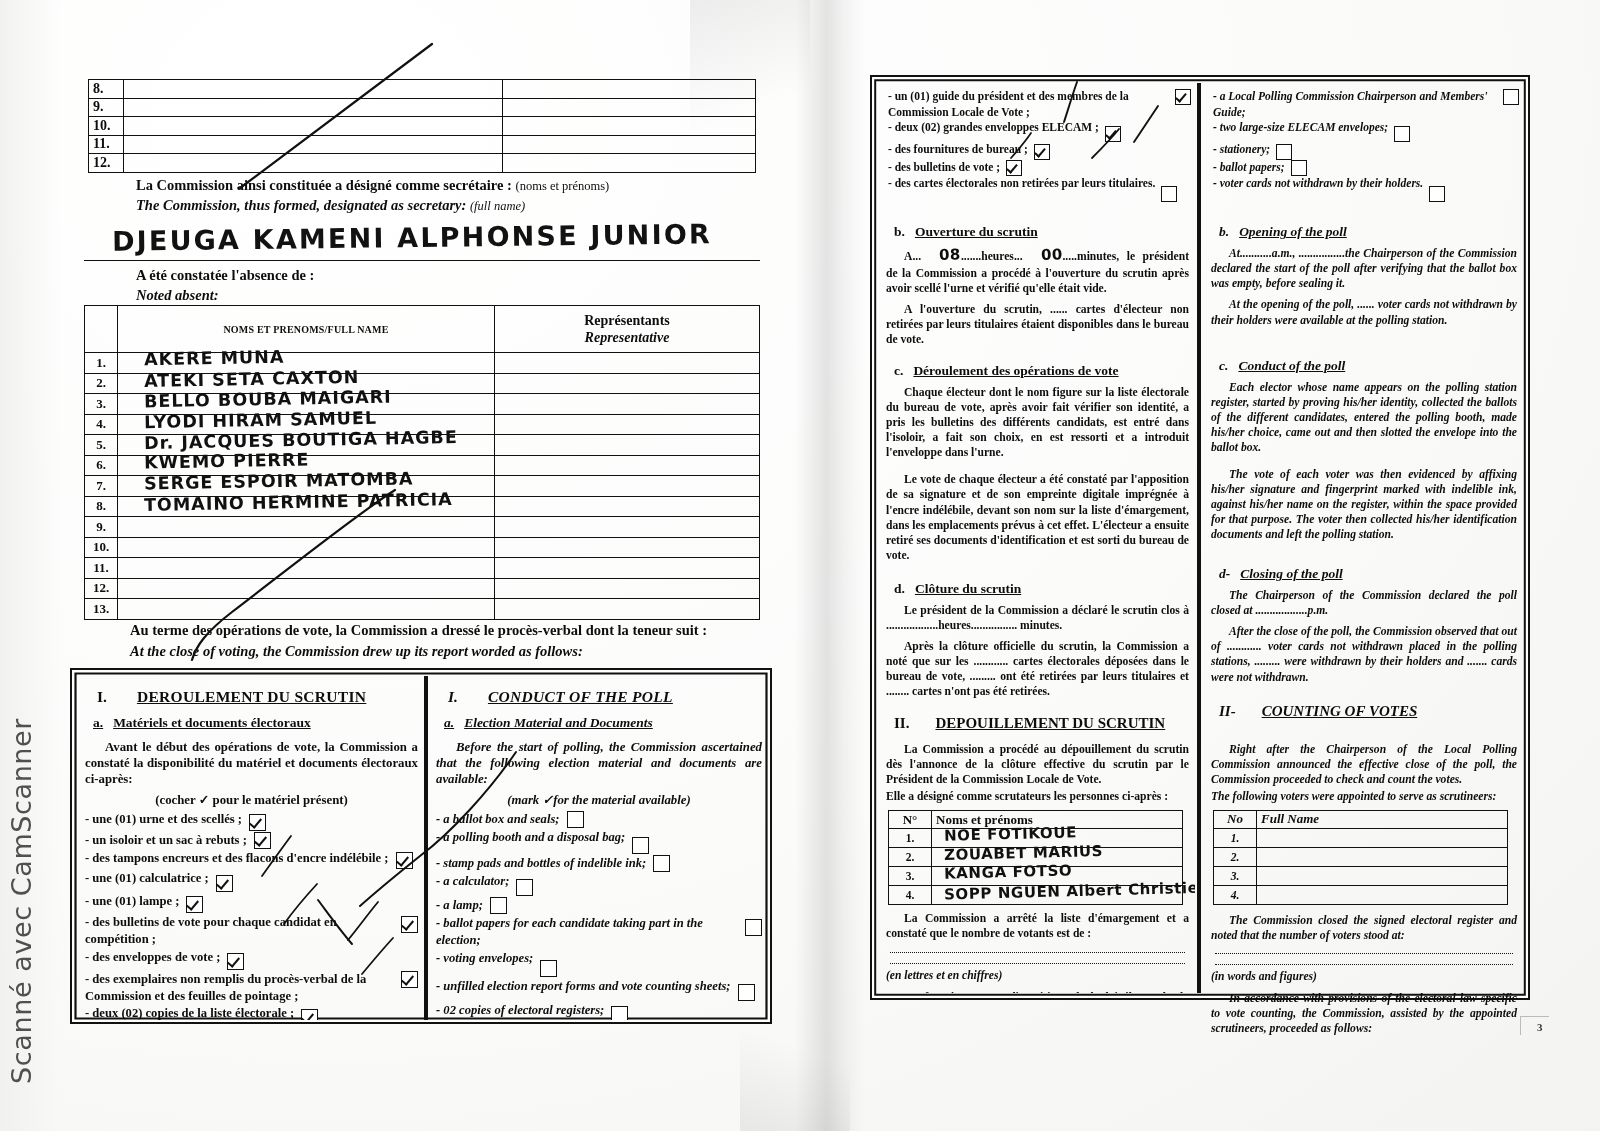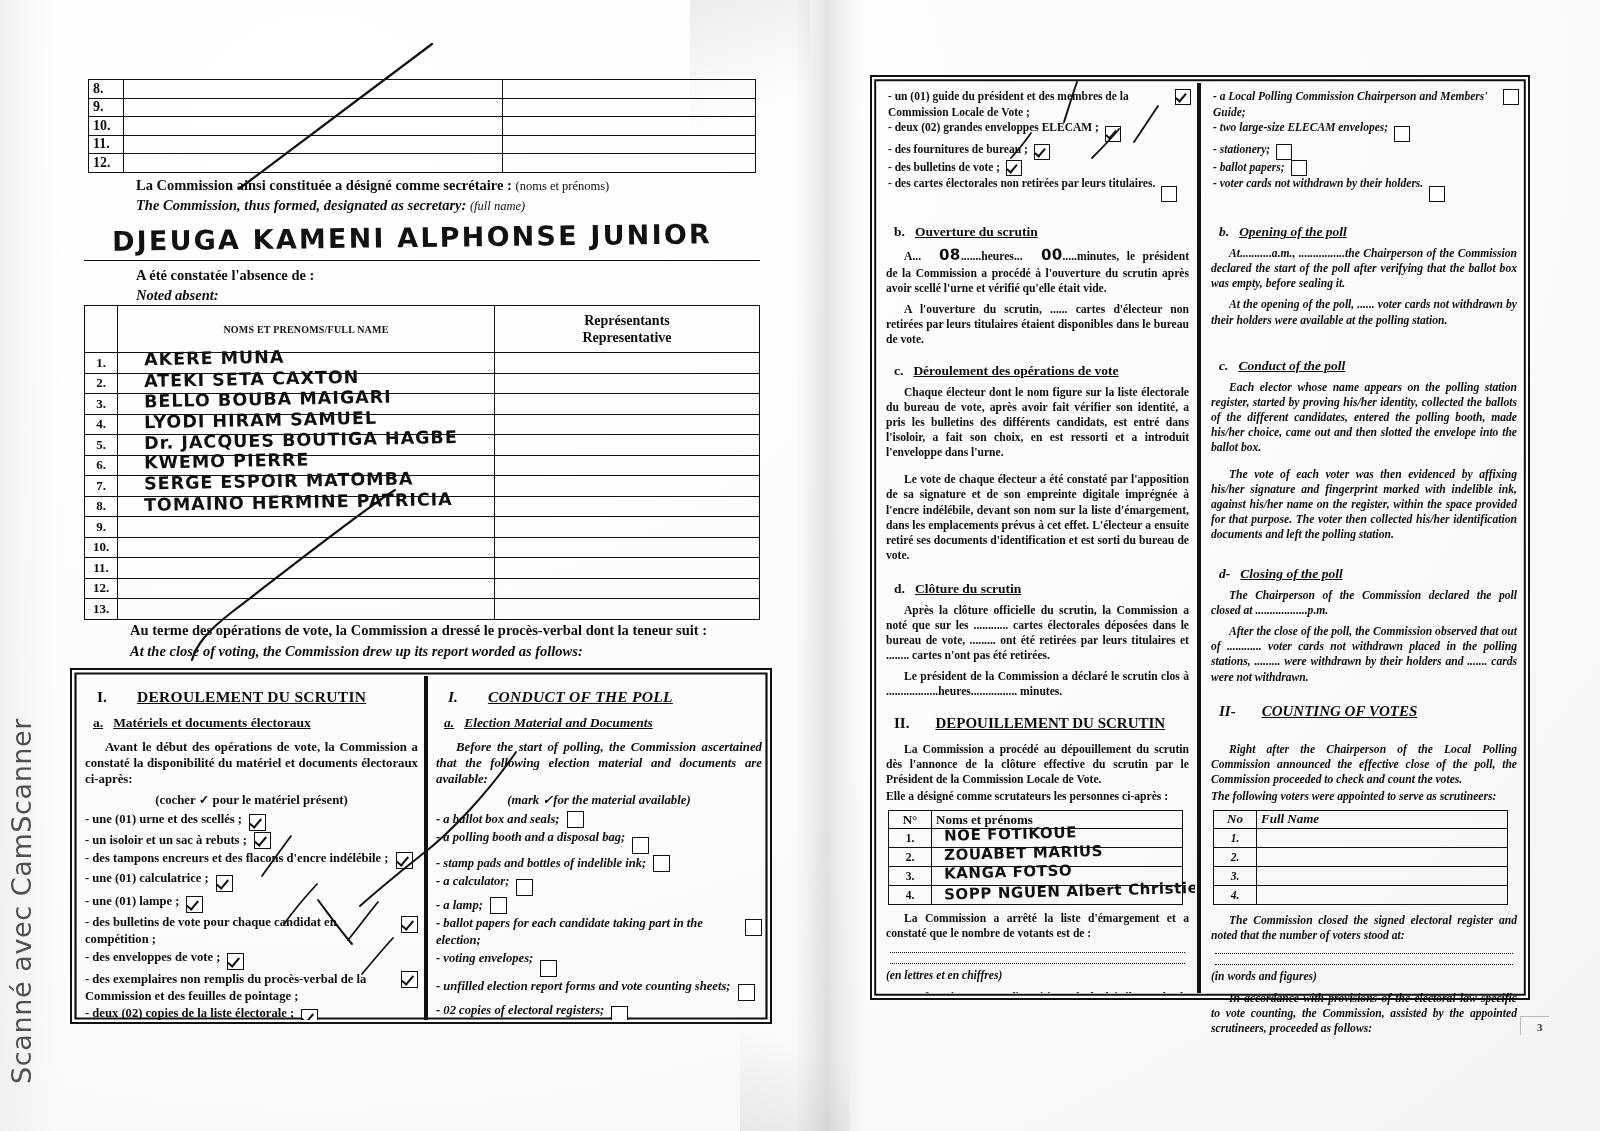--- a/index.html
+++ b/index.html
@@ -296,21 +296,21 @@
     <div class="lbl-en">Noted absent:</div>
   </div>
 
   <table id="names-table">
     <tbody>
       <tr class="head">
         <td class="num"></td>
         <td class="nm">NOMS ET PRENOMS/FULL NAME</td>
         <td class="rep">
           <div>Représentants</div>
-          <div style="">Representative</div>
+          <div style="font-style:italic">Representative</div>
         </td>
       </tr>
     </tbody>
     <tbody id="names-body">
         <tr>
           <td class="num">1.</td>
           <td class="nm">
             <span class="hw-name">AKERE MUNA</span>
           </td>
           <td class="rep"></td>
@@ -540,22 +540,22 @@
 
       <div class="r-head" style="margin-top:16px">
         <span class="ltr">c.</span><span class="ttl">Déroulement des opérations de vote</span>
       </div>
       <div class="r-para" style="text-indent:18px">Chaque électeur dont le nom figure sur la liste électorale du bureau de vote, après avoir fait vérifier son identité, a pris les bulletins des différents candidats, est entré dans l'isoloir, a fait son choix, en est ressorti et a introduit l'enveloppe dans l'urne.</div>
       <div class="r-para" style="text-indent:18px;margin-top:12px">Le vote de chaque électeur a été constaté par l'apposition de sa signature et de son empreinte digitale imprégnée à l'encre indélébile, devant son nom sur la liste d'émargement, dans les emplacements prévus à cet effet. L'électeur a ensuite retiré ses documents d'identification et est sorti du bureau de vote.</div>
 
       <div class="r-head" style="margin-top:18px">
         <span class="ltr">d.</span><span class="ttl">Clôture du scrutin</span>
       </div>
+      <div class="r-para" style="text-indent:18px">Le président de la Commission a déclaré le scrutin clos à ..................heures................ minutes.</div>
       <div class="r-para" style="text-indent:18px">Après la clôture officielle du scrutin, la Commission a noté que sur les ............ cartes électorales déposées dans le bureau de vote, ......... ont été retirées par leurs titulaires et ........ cartes n'ont pas été retirées.</div>
-      <div class="r-para" style="text-indent:18px">Le président de la Commission a déclaré le scrutin clos à ..................heures................ minutes.</div>
 
       <div class="r-roman" style="margin-top:16px">
         <span>II.</span>
         <span class="ttl">DEPOUILLEMENT DU SCRUTIN</span>
       </div>
       <div class="r-para" style="text-indent:18px;margin-top:10px">La Commission a procédé au dépouillement du scrutin dès l'annonce de la clôture effective du scrutin par le Président de la Commission Locale de Vote.</div>
       <div class="r-para" style="margin-top:2px">Elle a désigné comme scrutateurs les personnes ci-après :</div>
 
       <table class="mini-table">
         <tbody>

